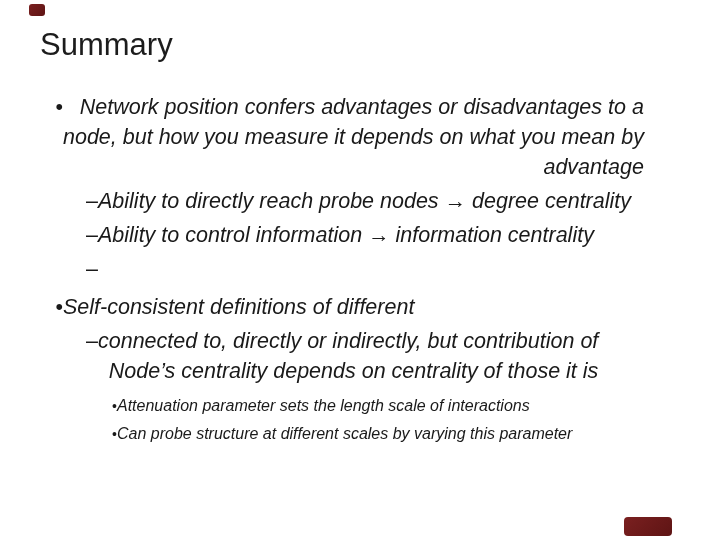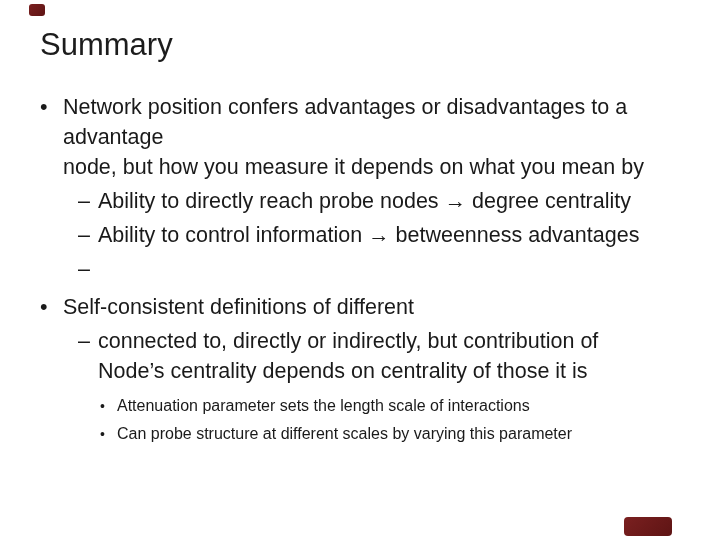--- a/index.html
+++ b/index.html
@@ -8,20 +8,21 @@
     background: #ffffff;
   }
   .slide {
     position: relative;
     width: 720px;
     height: 540px;
     background: #ffffff;
     overflow: hidden;
     font-family: "Liberation Sans", "DejaVu Sans", sans-serif;
     color: #1a1a1a;
+    text-align: right;
   }
   .corner-accent {
     position: absolute;
     background: linear-gradient(135deg, #7a2020, #5e1414);
   }
   .corner-tl {
     left: 29px;
     top: 4px;
     width: 16px;
     height: 12px;
@@ -52,20 +53,21 @@
   .li {
     display: flex;
     align-items: flex-start;
   }
   .li .marker {
     flex: 0 0 auto;
     white-space: pre;
   }
   .li .lines {
     flex: 0 1 auto;
+    font-style: italic;
   }
   .li .lines span {
     display: block;
     white-space: nowrap;
   }
   
   .l1 {
     margin-top: 6px;
     font-size: 21.5px;
     line-height: 30px;
@@ -101,36 +103,36 @@
   <div class="corner-accent corner-br"></div>
 
   <div class="slide-title">Summary</div>
 
   <div class="content">
 
     <div class="li l1 item-0">
       <span class="marker">•</span>
       <span class="lines">
         <span>Network position confers advantages or disadvantages to a</span>
+        <span>node, but how you measure it depends on what you mean by</span>
         <span>advantage</span>
-        <span>node, but how you measure it depends on what you mean by</span>
       </span>
     </div>
 
     <div class="li l2 item-1">
       <span class="marker">–</span>
       <span class="lines">
         <span>Ability to directly reach probe nodes → degree centrality</span>
       </span>
     </div>
 
     <div class="li l2 item-2">
       <span class="marker">–</span>
       <span class="lines">
-        <span>Ability to control information → betweenness advantages</span>
+        <span>Ability to control information → information centrality</span>
       </span>
     </div>
 
     <div class="li l2 item-3">
       <span class="marker">–</span>
     </div>
 
     <div class="li l1 item-4">
       <span class="marker">•</span>
       <span class="lines">

